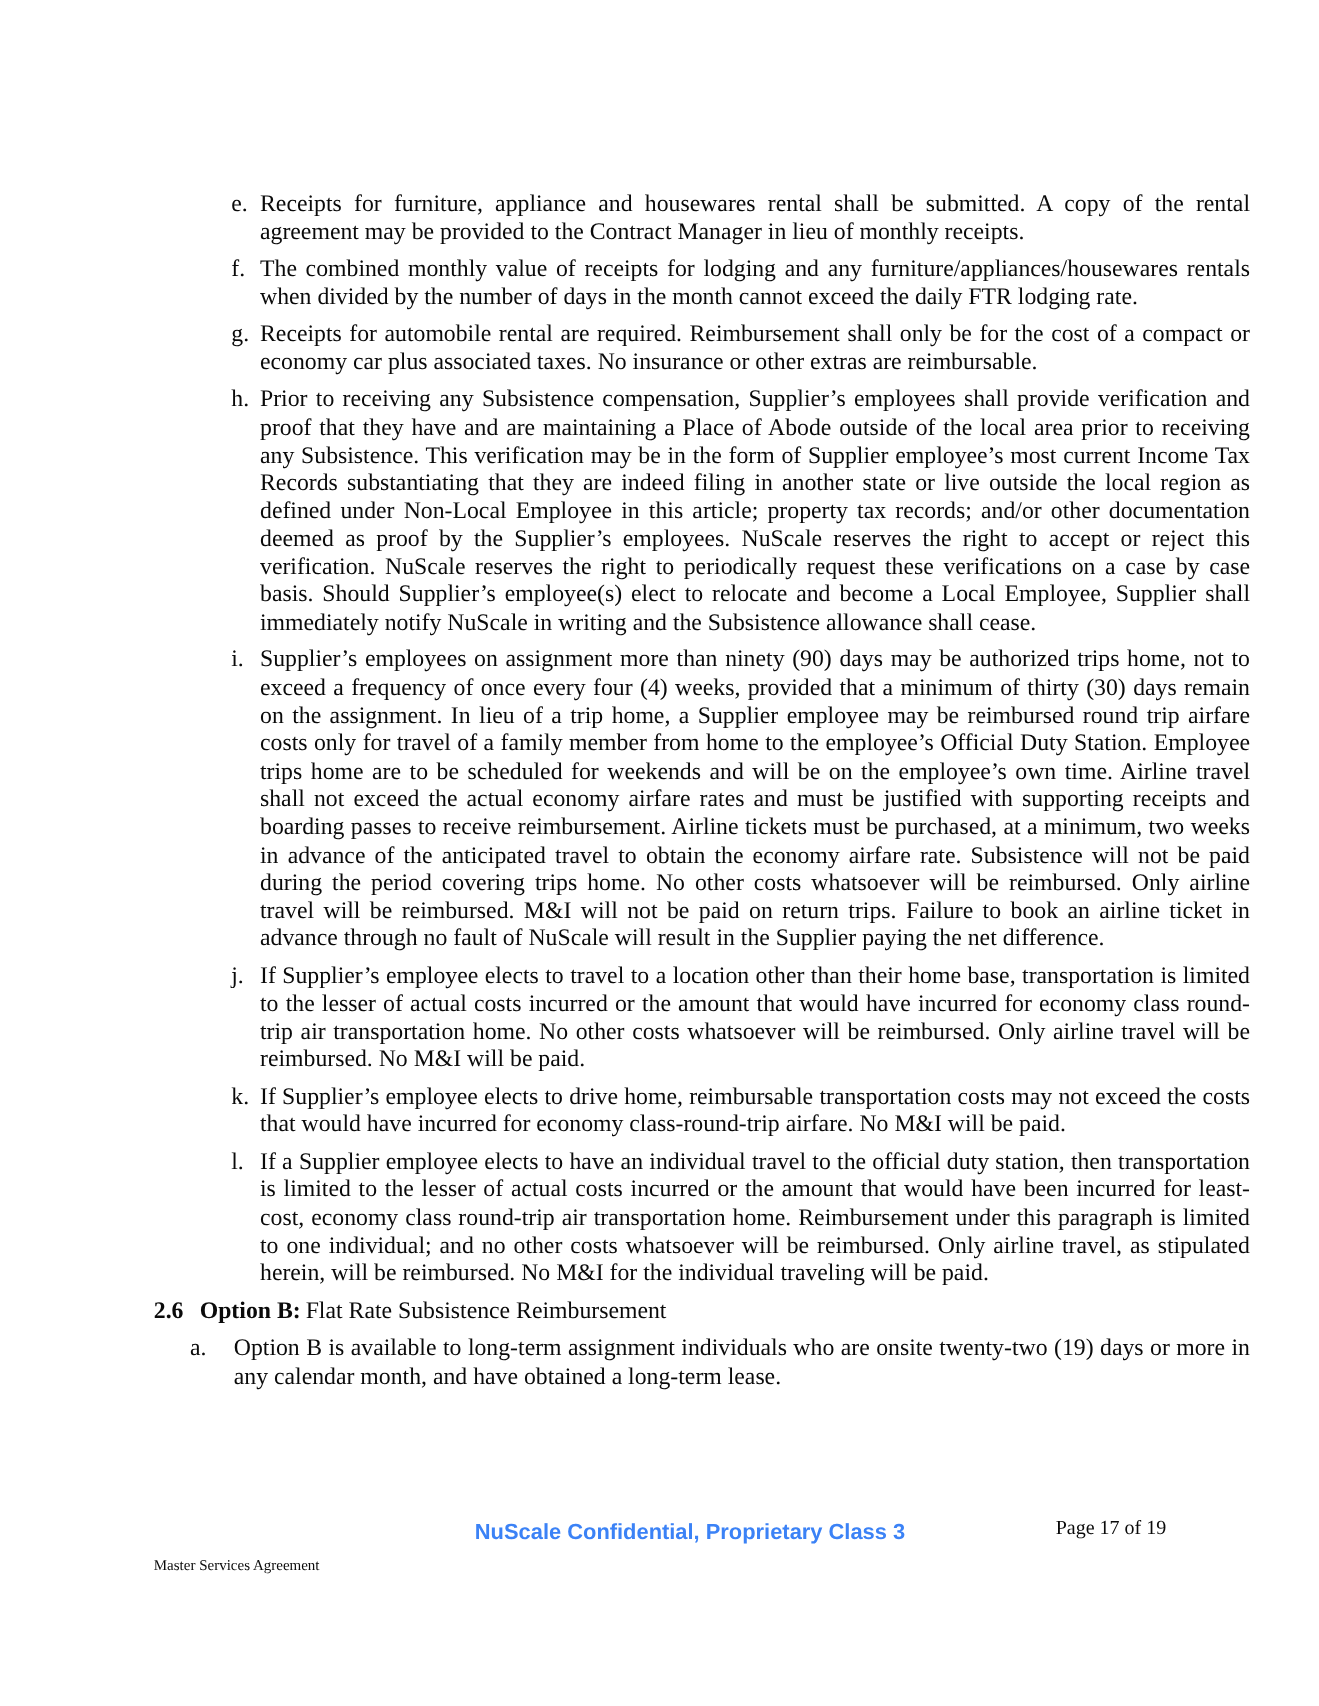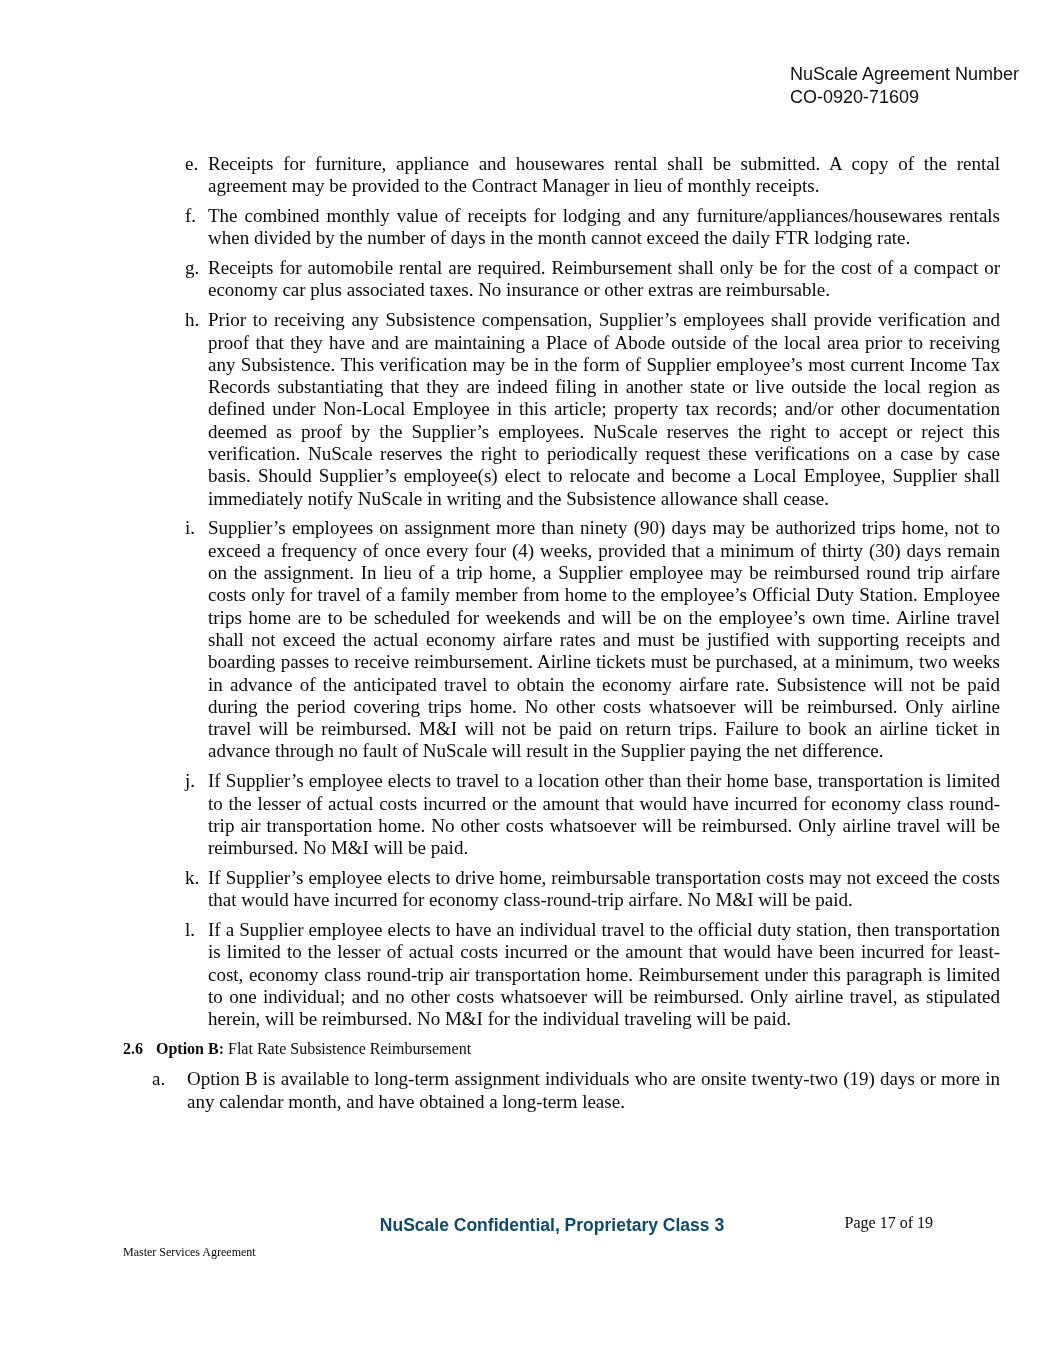--- a/index.html
+++ b/index.html
@@ -34,21 +34,21 @@
     font-size: 19px;
     line-height: 22.3px;
   }
   .item > .label {
     position: absolute;
     left: -23px;
     top: 0;
   }
   .section-heading {
     margin: 0 55px 8px 123px;
-    font-size: 16px;
+    font-size: 19px;
     line-height: 22.3px;
   }
   .section-heading .num { font-weight: bold; margin-right: 13px; }
   .section-heading .boldpart { font-weight: bold; }
   .section-heading .titlepart { margin-left: 4px; }
   .sub-item {
     position: relative;
     margin: 0 55px 7.5px 187px;
     text-align: justify;
     font-size: 19px;
@@ -61,44 +61,40 @@
   }
   .footer-classification {
     position: absolute;
     left: 202px;
     width: 700px;
     top: 1215px;
     text-align: center;
     font-family: "Liberation Sans", sans-serif;
     font-weight: bold;
     font-size: 17.5px;
-    color: #0c4a6e;
+    color: #3b82f6;
   }
   .footer-doc-title {
     position: absolute;
     left: 123px;
     top: 1245px;
     font-size: 12px;
   }
   .footer-page {
     position: absolute;
     right: 122px;
     top: 1214px;
     font-size: 16px;
   }
 </style>
 </head>
 <body>
 
 <div class="page">
 
-  <div class="header">
-    <div>NuScale Agreement Number</div>
-    <div>CO-0920-71609</div>
-  </div>
 
   <div class="content">
 
     <div class="item">
       <span class="label">e.</span>
       <span>Receipts for furniture, appliance and housewares rental shall be submitted. A copy of the rental agreement may be provided to the Contract Manager in lieu of monthly receipts.</span>
     </div>
 
     <div class="item">
       <span class="label">f.</span>

